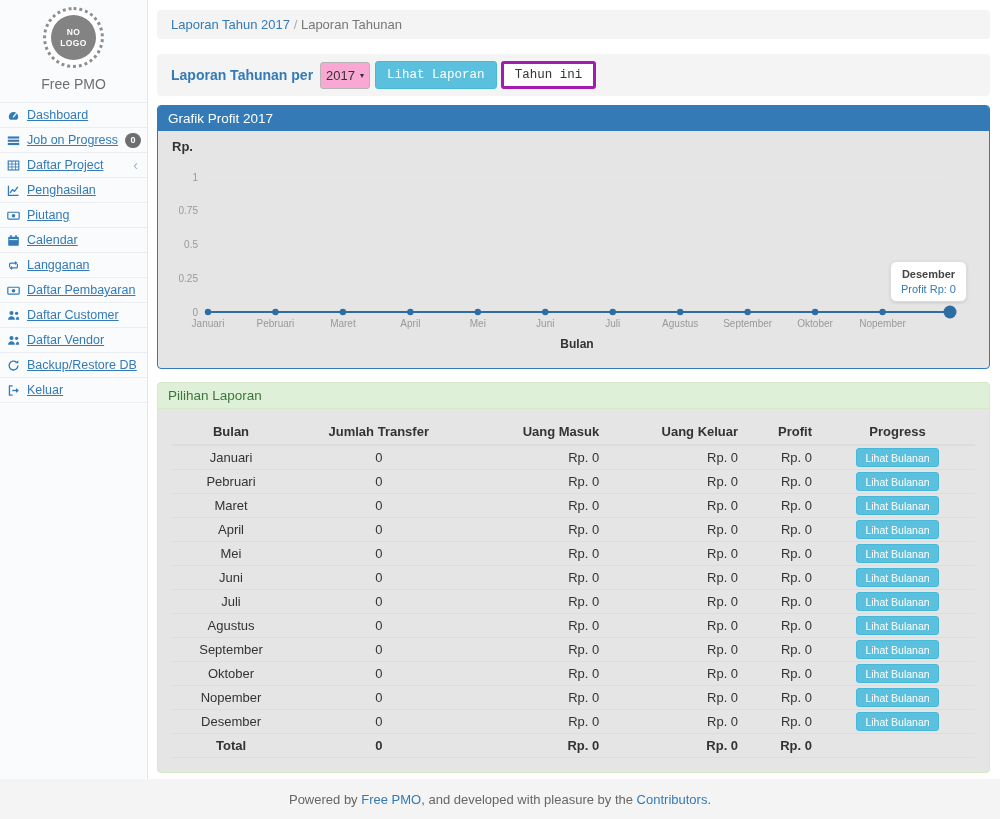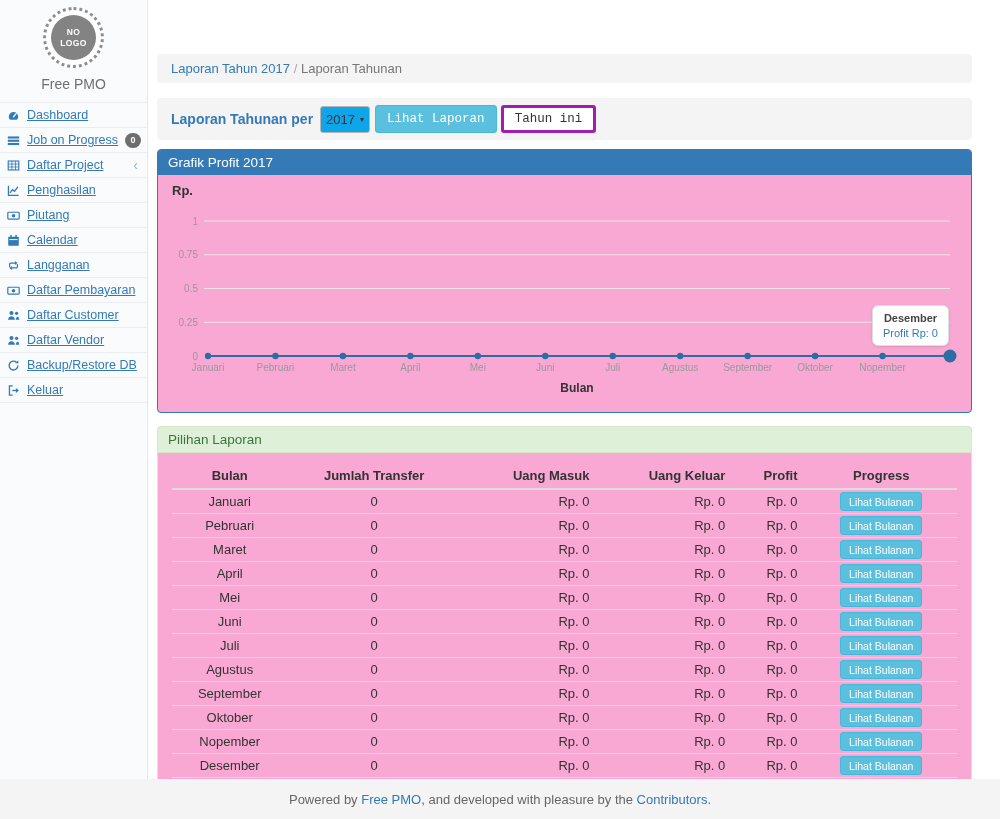--- a/index.html
+++ b/index.html
@@ -26,38 +26,38 @@
     border-bottom:1px solid #ecedf0; color:#337ab7; font-size:12.5px; cursor:pointer; }
   .menu-icon { width:15px; height:14px; flex:0 0 15px; margin-right:5px;
     display:flex; align-items:center; color:#337ab7; }
   .menu-icon svg { width:13px; height:13px; display:block; }
   .menu-label { line-height:16px; white-space:nowrap;text-decoration:underline; }
   .badge { margin-left:auto; background:#6e6e6e; color:#fff; border-radius:9px;
     font-size:9px; font-weight:bold; padding:3px 5.5px; line-height:1; }
   .chevron { margin-left:auto; margin-right:3px; color:#9bb2c9; font-size:14px; line-height:1; }
 
   
-  .main { flex:1; padding:10px 28px 0 9px; background:#fff; overflow:hidden;margin-top:44px; }
+  .main { flex:1; padding:10px 10px 0 9px; background:#fff; overflow:hidden; }
   .breadcrumb { background:#f4f4f4; border-radius:4px; padding:7px 14px;
     font-size:13px; color:#aaa; margin-bottom:15px; }
   .breadcrumb a { color:#337ab7; text-decoration:none; cursor:pointer; }
   .breadcrumb .current { color:#777; }
 
   .filter-bar { background:#f4f4f4; border-radius:4px; padding:7px 14px;
     display:flex; align-items:center; margin-bottom:9px; }
   .filter-label { color:#337ab7; font-weight:bold; font-size:14px; margin-right:7px; }
-  .year-select { width:50px; height:27px; background:#0ea5e9; border:1px solid #b5b5b5; border-radius:3px;
+  .year-select { width:50px; height:27px; background:#f9a8d4; border:1px solid #b5b5b5; border-radius:3px;
     display:flex; align-items:center; justify-content:space-between; padding:0 5px;
     font-size:13px; color:#333; cursor:pointer; margin-right:5px; }
   .caret { font-size:8px; color:#333; }
   .btn { height:28px; padding:0 11px; border-radius:3px; font-size:12.5px; cursor:pointer; font-family:Liberation Mono, monospace; }
   .btn-info { background:#5bc0de; border:1px solid #46b8da; color:#fff; margin-right:4px; }
   .btn-default { background:#fff; border:3px solid #a21caf; color:#333; }
 
-  .panel { border:1px solid; border-radius:4px; margin-bottom:13px; background:#f9a8d4; overflow:hidden; }
+  .panel { border:1px solid; border-radius:4px; margin-bottom:13px; background:#e5e5e5; overflow:hidden; }
   .panel-primary { border-color:#337ab7; }
   .panel-primary > .panel-heading { background:#337ab7; color:#fff; }
   .panel-success { border-color:#d6e9c6; }
   .panel-success > .panel-heading { background:#dff0d8; color:#3c763d; border-bottom:1px solid #d6e9c6; }
   .panel-heading { padding:5px 10px; font-size:13.5px; }
 
   
   .chart-body { position:relative; padding:8px 6px 14px 6px; }
   .rp-label { font-weight:bold; font-size:13px; color:#333; margin:0 0 2px 8px; }
   .chart-tooltip { position:absolute; right:22px; top:130px; background:#fff;

